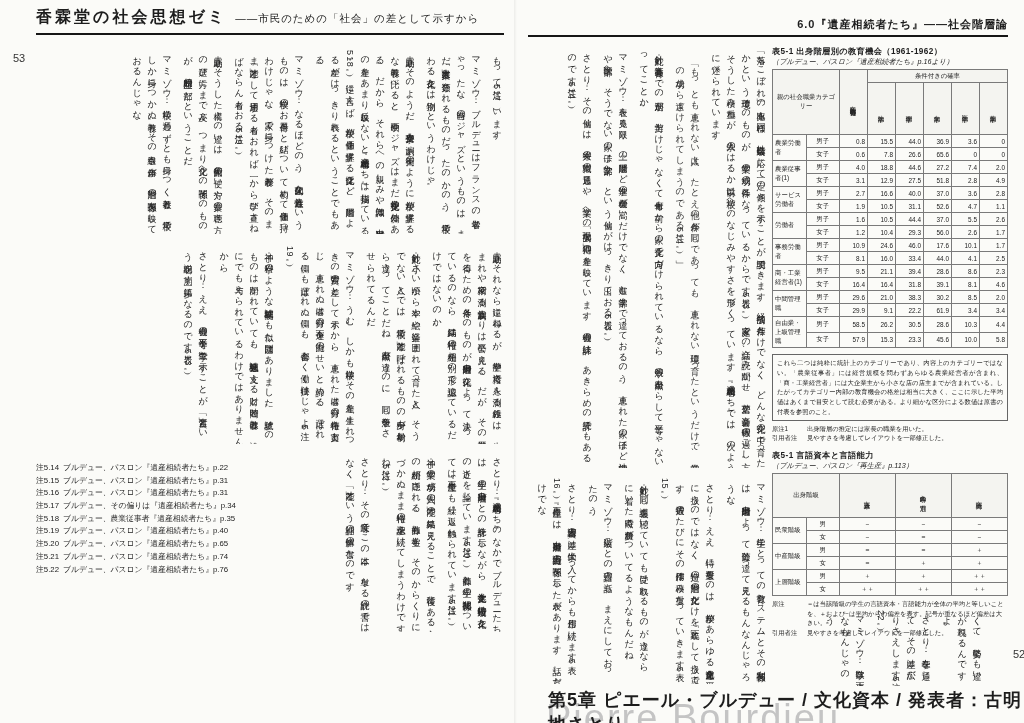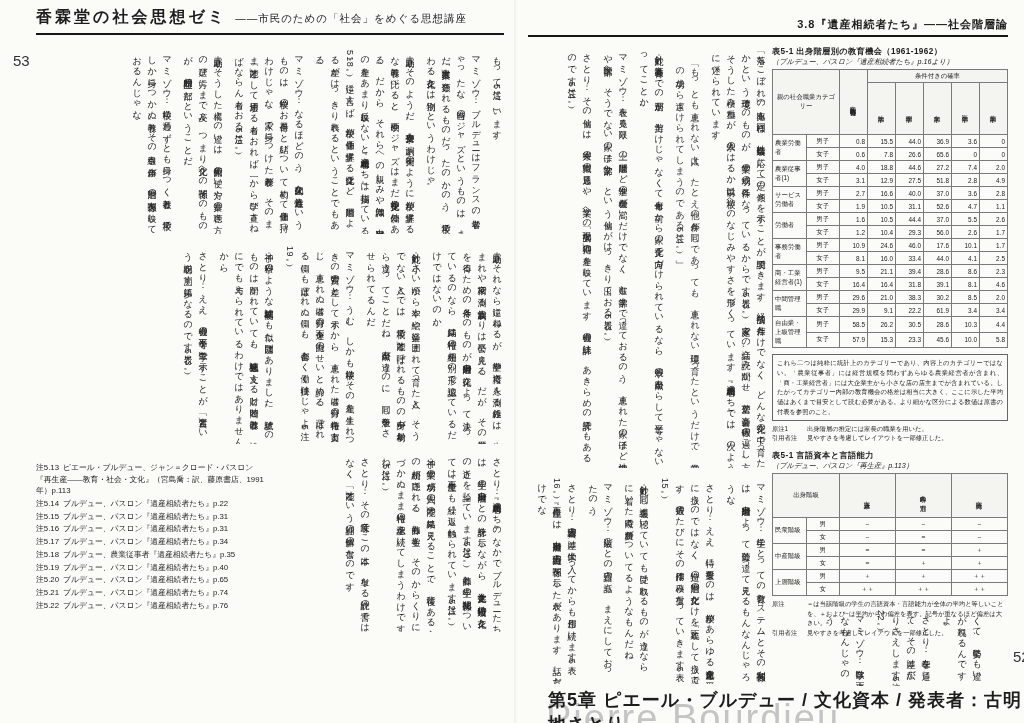--- a/index.html
+++ b/index.html
@@ -6,21 +6,21 @@
   .sheet{position:relative;width:1024px;height:723px;background:#fbfbf8;overflow:hidden;
          font-family:"Liberation Sans","DejaVu Sans",sans-serif;color:#1d1d1d;}
   .seam{position:absolute;left:514px;top:0;width:3px;height:100%;
         background:linear-gradient(to right,rgba(0,0,0,0.06),rgba(0,0,0,0));}
 
   
   .lp-header{position:absolute;left:36px;top:7px;display:flex;align-items:baseline;gap:8px;white-space:nowrap;}
   .lp-title-main{font-size:16px;font-weight:bold;letter-spacing:3px;}
   .lp-title-sub{font-size:10.5px;letter-spacing:1px;color:#222;}
   .lp-rule{position:absolute;left:36px;top:33px;width:468px;height:2px;background:#161616;}
-  .pageno{position:absolute;font-size:15px;color:#333;text-align:center;}
+  .pageno{position:absolute;font-size:11px;color:#333;text-align:center;}
   .pageno-left{left:13px;top:52px;}
   .pageno-right{left:991px;top:648px;padding-left:22px;}
 
   
   .rp-header{position:absolute;left:528px;top:17px;width:480px;text-align:right;
              font-size:11px;font-weight:bold;letter-spacing:1px;}
   .rp-rule{position:absolute;left:528px;top:35px;width:480px;height:2px;background:#161616;}
 
   
   .vband{position:absolute;display:flex;flex-direction:row-reverse;justify-content:flex-start;
@@ -71,21 +71,21 @@
              letter-spacing:2px;z-index:1;font-family:"Liberation Sans","DejaVu Sans",sans-serif;}
 </style>
 </head>
 <body>
 
 <div class="sheet">
   <div class="seam"></div>
 
   <div class="lp-header">
     <span class="lp-title-main">香霖堂の社会思想ゼミ</span>
-    <span class="lp-title-sub">——市民のための「社会」をめぐる思想講座</span>
+    <span class="lp-title-sub">——市民のための「社会」の差として示すから</span>
   </div>
   <div class="lp-rule"></div>
   <div class="pageno pageno-left">53</div>
 
   <div class="vband band-lt">
       <div class="vpara">もって（注5・17）います。</div>
       <div class="vpara">マミゾウ：ブルデューはフランスの学者じゃったな。当時のジャズというものは、まだ「大衆音楽」に分類されるものだったのかのう。学校で教わる文化とは別物、というわけじゃ。</div>
       <div class="vpara">霖之助：そのようだ。古典文学や演劇、美術のように学校が保証する正統な教養に比べると、映画やジャズはまだ学校文化の外側にある。だから、それらへの親しみや知識は、出身階層の差をあまり反映しないと『遺産相続者たち』は指摘している（注5・18）。逆に言えば、学校が価値を保証する文化ほど、階層による差がはっきり表れるということでもある。</div>
       <div class="vpara">マミゾウ：なるほどのう。文化的な貴族性というものは、学校のお墨付きと結びついて初めて価値を持つわけじゃな。家で身につけた教養が、そのまま「才能」として通用する者もおれば、一から学び直さねばならん者もおる（注5・19）。</div>
       <div class="vpara">霖之助：そうした構えの違いは、美術館の使い方や音楽の聴き方、言葉の選び方にまで及ぶ。つまり文化への関係そのものが、相続財産の一部だということだ。</div>
@@ -98,33 +98,32 @@
       <div class="vpara">神子：科挙のような試験制度にも似た問題はありました。試験そのものは開かれていても、試験勉強を支える財と時間と教養は、誰にでも与えられているわけではありませんから。</div>
       <div class="vpara">さとり：ええ。機会の不平等を数字で示すことが、「素質」という説明を崩す第一歩になるのです（表5・13）。</div>
     </div>
   <div class="vband band-lb">
       <div class="vpara">さとり：『遺産相続者たち』のなかでブルデューたちは、学生の出身階層ごとの統計を示しながら、大学文化と特権階級の文化との近さを論じています（注5・20）。教師と学生の共犯関係については『再生産』でも繰り返し触れられています（注5・21）。</div>
       <div class="vpara">神子：学業の成功が個人の「才能」の結果に見えることで、背後にある文化の相続が隠される。教師も学生も、そのからくりに気づかぬまま特権の承認を続けてしまうわけですね（注5・22）。</div>
       <div class="vpara">さとり：その意味でこの本は、単なる統計の書ではなく、「才能」という神話の解体の書なのです。</div>
     </div>
 
   <div class="footnotes">
-      <div class="fnrow"><span class="fnlabel">注5.13</span><span class="fntext">ピエール・ブルデュー、ジャン＝クロード・パスロン『再生産——教育・社会・文化』（宮島喬：訳、藤原書店、1991年）p.113</span></div>
       <div class="fnrow"><span class="fnlabel">注5.14</span><span class="fntext">ブルデュー、パスロン『遺産相続者たち』p.22</span></div>
       <div class="fnrow"><span class="fnlabel">注5.15</span><span class="fntext">ブルデュー、パスロン『遺産相続者たち』p.31</span></div>
       <div class="fnrow"><span class="fnlabel">注5.16</span><span class="fntext">ブルデュー、パスロン『遺産相続者たち』p.31</span></div>
-      <div class="fnrow"><span class="fnlabel">注5.17</span><span class="fntext">ブルデュー、パスロン『遺産相続者たち』p.34</span></div>
+      <div class="fnrow"><span class="fnlabel">注5.17</span><span class="fntext">ブルデュー、その偏りは『遺産相続者たち』p.34</span></div>
       <div class="fnrow"><span class="fnlabel">注5.18</span><span class="fntext">ブルデュー、農業従事者『遺産相続者たち』p.35</span></div>
       <div class="fnrow"><span class="fnlabel">注5.19</span><span class="fntext">ブルデュー、パスロン『遺産相続者たち』p.40</span></div>
       <div class="fnrow"><span class="fnlabel">注5.20</span><span class="fntext">ブルデュー、パスロン『遺産相続者たち』p.65</span></div>
       <div class="fnrow"><span class="fnlabel">注5.21</span><span class="fntext">ブルデュー、パスロン『遺産相続者たち』p.74</span></div>
       <div class="fnrow"><span class="fnlabel">注5.22</span><span class="fntext">ブルデュー、パスロン『遺産相続者たち』p.76</span></div>
     </div>
 
-  <div class="rp-header">3.8『遺産相続者たち』——社会階層論</div>
+  <div class="rp-header">6.0『遺産相続者たち』——社会階層論</div>
   <div class="rp-rule"></div>
 
   <div class="vband band-rt">
       <div class="vpara">「落ちこぼれ」の比率も同様に、社会階級に応じて一定の傾きを示すことが説明できます。経済的な条件だけでなく、どんな文化の中で育ったかという環境そのものが、学業の成功の条件になっているからです（表5・13）。家庭での会話、読み聞かせ、芝居や音楽会、休暇の過ごし方。そうした積み重ねが、入学のはるか以前に学校へのなじみやすさを形づくっています。『遺産相続者たち』では、次のように述べられています。</div>
       <div class="vpara quote">「もっとも恵まれない人々は、たとえ他の条件が同じであっても、恵まれない環境に育ったというだけで、学業の成功から遠ざけられてしまうのである（注5・14）。」</div>
       <div class="vpara">針妙丸：高等教育までの選別が、学力だけじゃなくて十何年も前から家の文化で方向づけられているなら、競争の出発点からして平等じゃないってことか。</div>
       <div class="vpara">マミゾウ：表を見る限り、上の階層ほど進学の機会が高いだけでなく、進む学部まで違っておるのう。恵まれた家の子ほど法学部や医学部へ、そうでない家の子は文学部へ、という偏りがはっきり出ておる（表5・13）。</div>
       <div class="vpara">さとり：その偏りは、将来の職業の見通しや、学業への「現実的な」期待の差を映しています。機会の統計は、あきらめの統計でもあるのです（注5・14）。</div>
     </div>
   <div class="vband band-rb">

